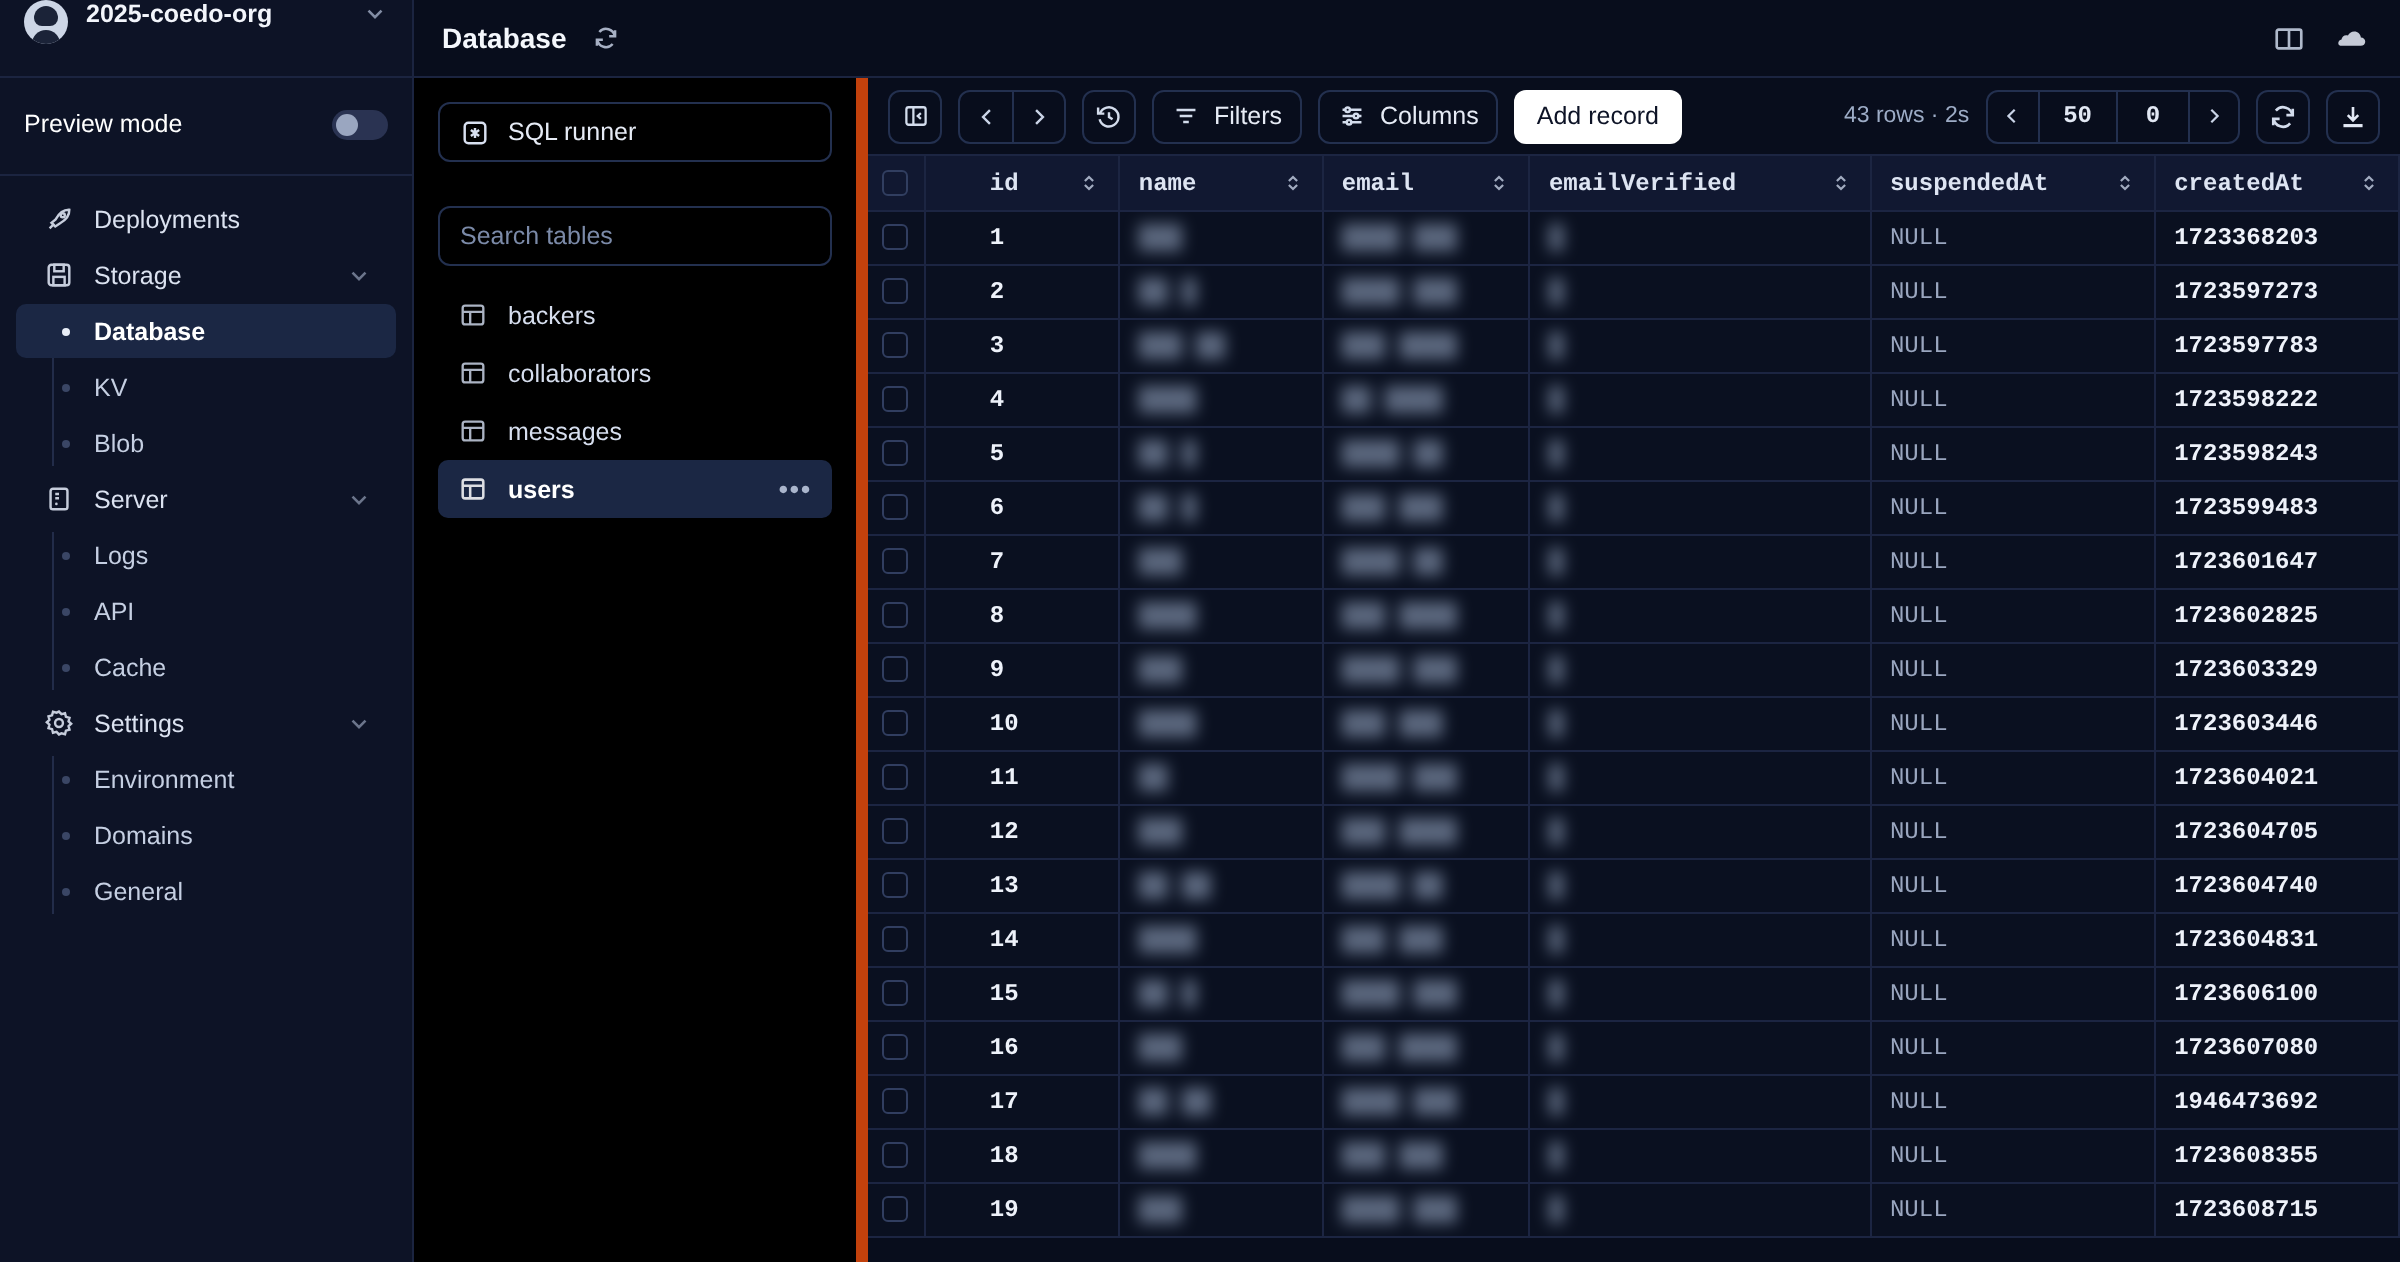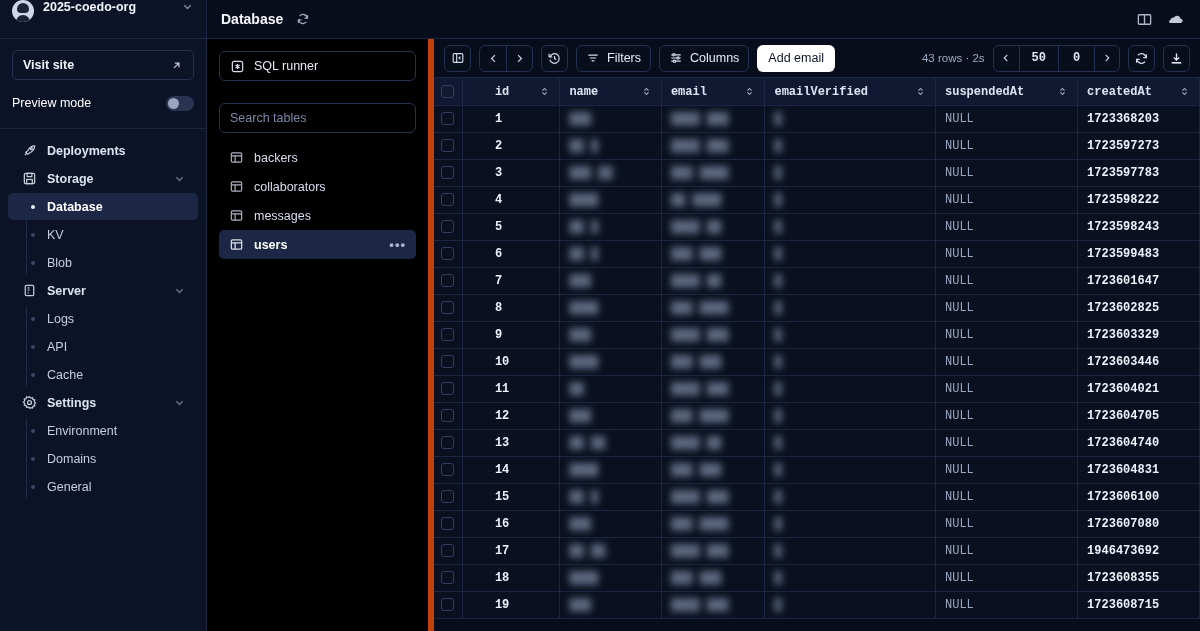--- a/index.html
+++ b/index.html
@@ -77,21 +77,21 @@
   .nav-top-sep {
     height: 1px; background: #1b2440; margin: 0 0 8px 0;
   }
   .nav-item {
     height: 27px; display: flex; align-items: center;
     padding: 0 12px 0 14px; gap: 10px;
     font-size: 12.5px; color: #dbe2f0; font-weight: 500;
     margin: 1px 8px; border-radius: 5px;
   }
   .nav-item .ico { width: 15px; height: 15px; flex: 0 0 15px; opacity: .9; }
-  .nav-item .lbl { flex: 1; white-space: nowrap; font-weight: bold; }
+  .nav-item .lbl { flex: 1; white-space: nowrap; }
   .nav-item .chev { opacity: .6; }
 
   .sub-wrap { position: relative; }
   .sub-wrap::before {
     content: ""; position: absolute;
     left: 26px; top: 2px; bottom: 2px;
     width: 1px; background: #222c49;
   }
   .sub-item {
     height: 27px; display: flex; align-items: center;
@@ -253,28 +253,20 @@
     <div class="org-row">
       <div class="avatar"></div>
       <div class="org-name">2025-coedo-org</div>
       <span class="chev">
         <svg viewBox="0 0 16 16" fill="none" stroke="#aab6cf" stroke-width="1.6">
             <path d="M4 6.5 8 10.5 12 6.5"></path>
           </svg>
       </span>
     </div>
 
-    <div class="visit-site">
-      <span class="lbl">Visit site</span>
-      <span class="arrow-ne">
-        <svg viewBox="0 0 16 16" fill="none" stroke="#e6ebf5" stroke-width="1.5">
-            <path d="M5 11 11 5M6 5h5v5"></path>
-          </svg>
-      </span>
-    </div>
 
     <div class="preview-row">
       <span class="lbl">Preview mode</span>
       <span class="toggle"></span>
     </div>
 
     <nav class="nav">
       <div class="nav-top-sep"></div>
 
       <div class="nav-item">
@@ -505,21 +497,21 @@
               <svg viewBox="0 0 16 16" fill="none" stroke="#d3dcec" stroke-width="1.4">
                 <path d="M2.6 4.4h10.8M2.6 8h10.8M2.6 11.6h10.8"></path>
                 <circle cx="5.5" cy="4.4" r="1.3" fill="#080d1c"></circle>
                 <circle cx="10.3" cy="8" r="1.3" fill="#080d1c"></circle>
                 <circle cx="6.3" cy="11.6" r="1.3" fill="#080d1c"></circle>
               </svg>
             </span>
             <span>Columns</span>
           </div>
 
-          <div class="add-record">Add email</div>
+          <div class="add-record">Add record</div>
 
           <div class="tb-spacer"></div>
 
           <div class="rows-info">43 rows · 2s</div>
 
           <div class="pager">
             <div class="pg-arrow">
               <svg width="12" height="12" viewBox="0 0 16 16" fill="none" stroke="#c9d3e6" stroke-width="1.5">
                   <path d="M9.8 3.8 5.6 8l4.2 4.2"></path>
                 </svg>

